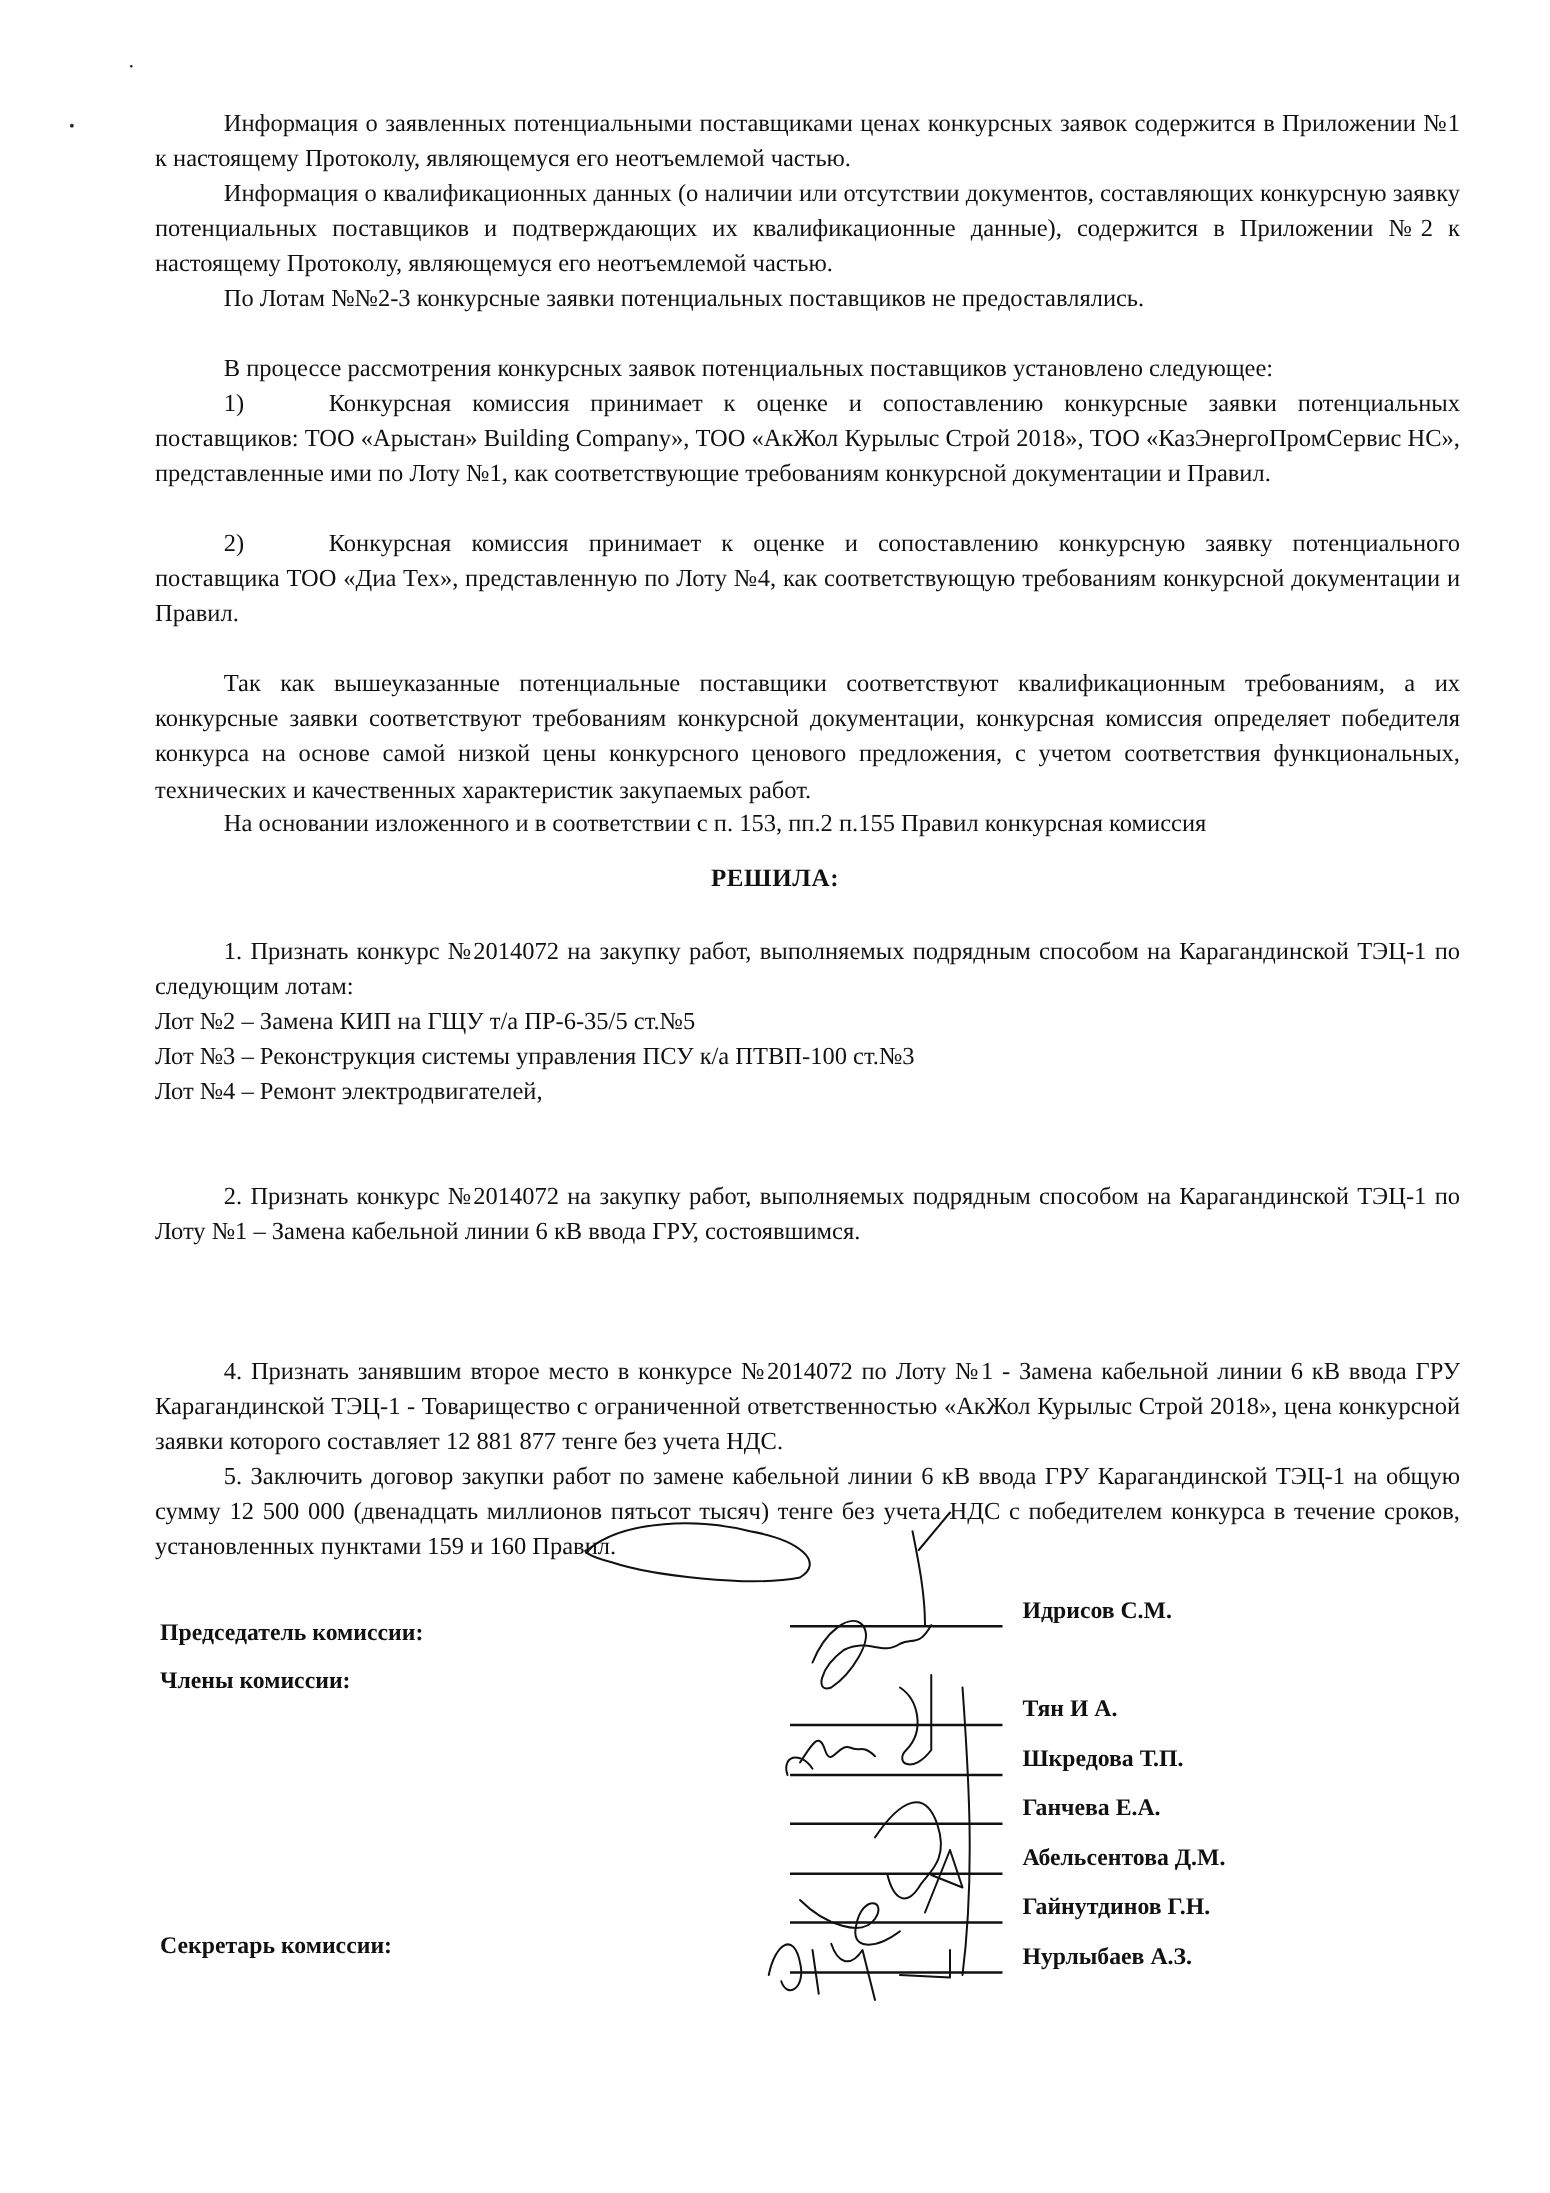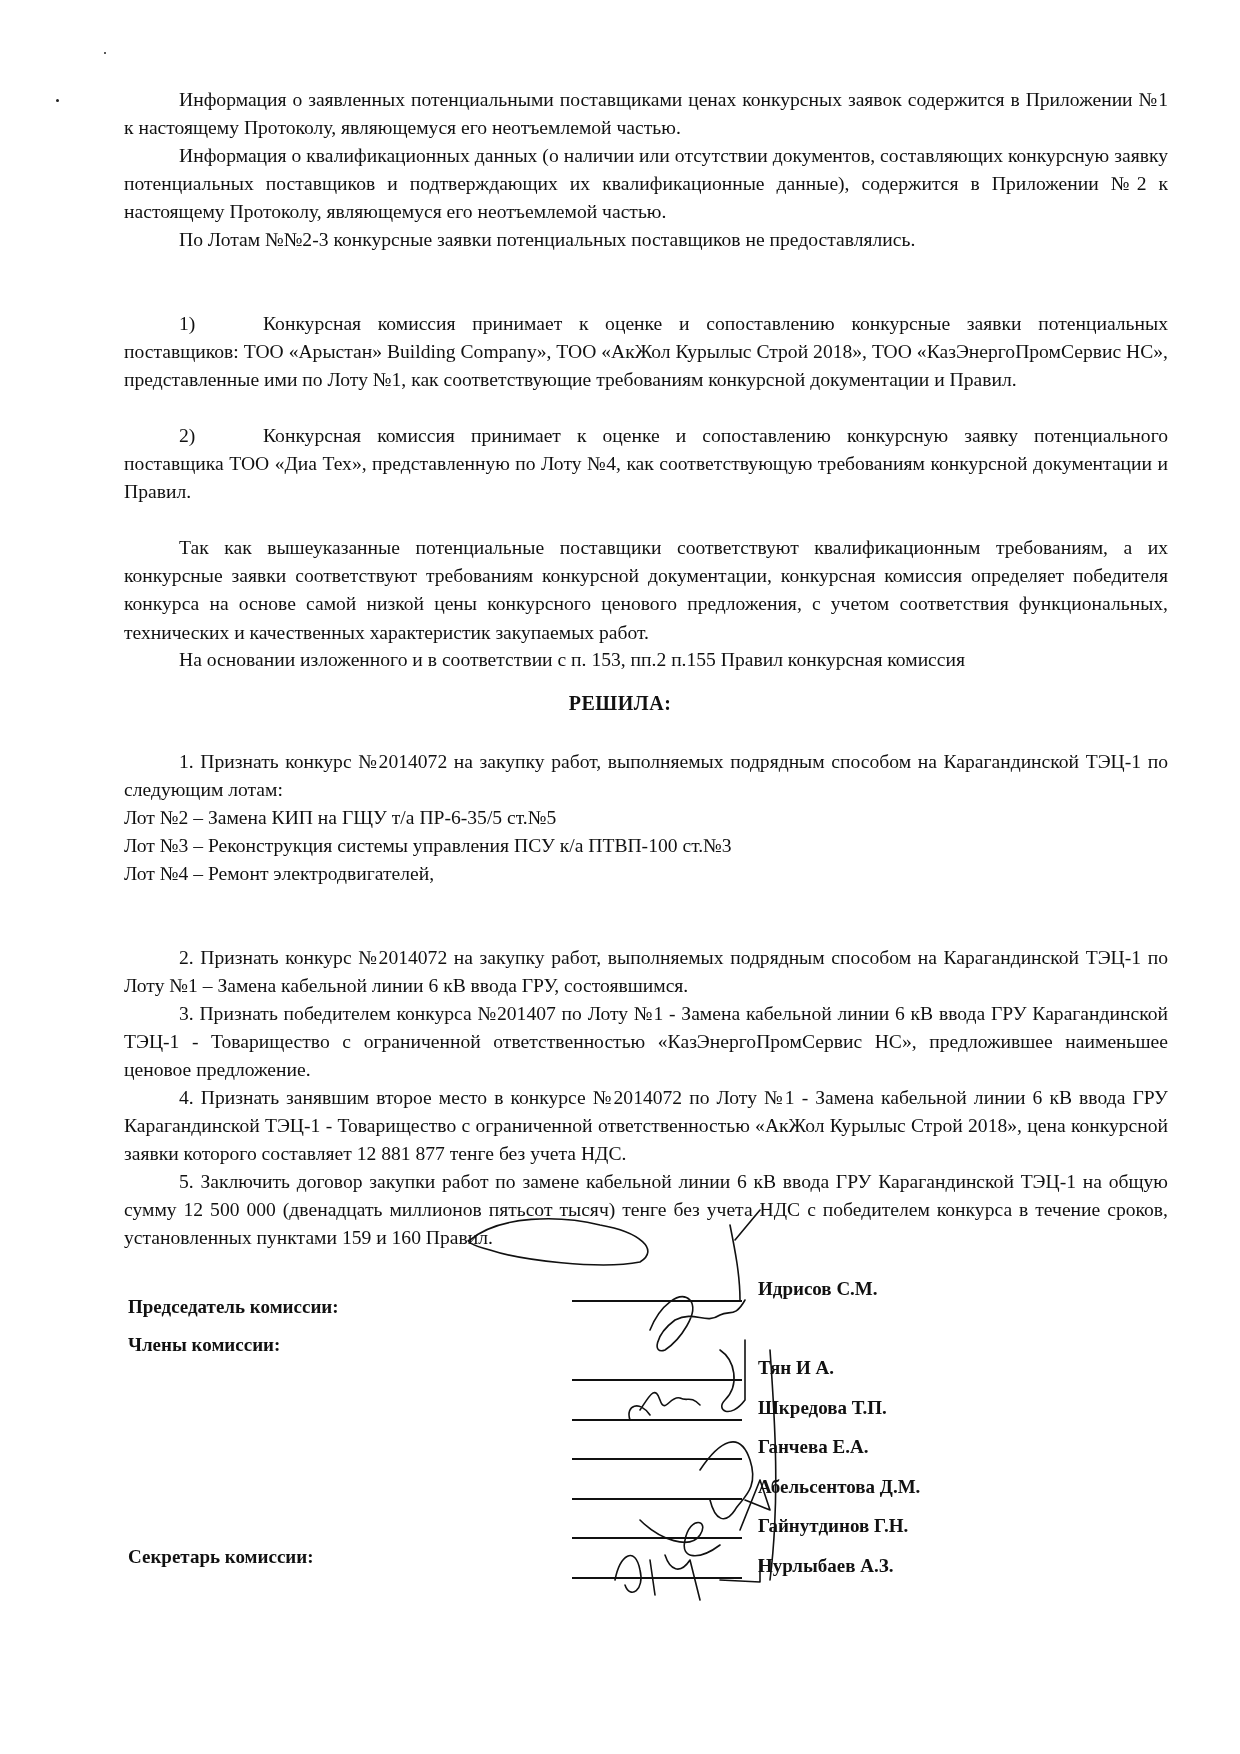--- a/index.html
+++ b/index.html
@@ -14,55 +14,55 @@
   }
   .indent { text-indent: 55px; }
   .noind { text-indent: 0; }
   .line { position: absolute; left: 124px; width: 1044px; line-height: 28px; white-space: nowrap; margin: 0; }
   .heading {
     position: absolute; left: 0; width: 1240px; top: 692px; text-align: center;
     font-weight: bold; font-size: 20px; letter-spacing: 0.5px;
   }
   .num { display: inline-block; width: 84px; text-indent: 0; }
   .sig-label { position: absolute; left: 128px; font-weight: bold; font-size: 19px; }
-  .sig-row { position: absolute; left: 572px; height: 30px; width: 520px; text-align: center; }
+  .sig-row { position: absolute; left: 632px; height: 30px; width: 520px; text-align: center; }
   .sig-line { position: absolute; left: 0; bottom: 0; width: 170px; height: 0; border-top: 2.5px solid #111; }
   .sig-name { position: absolute; left: 186px; bottom: 2px; font-weight: bold; font-size: 19px; white-space: nowrap; }
   .speck { position: absolute; width: 3px; height: 3px; background: #222; border-radius: 50%; }
   svg.scribbles { position: absolute; left: 0; top: 0; width: 1240px; height: 1754px; pointer-events: none; }
 </style>
 </head>
 <body>
 
 <div class="page">
 
   <span class="speck" style="left:104px;top:52px;width:2px;height:2px;"></span>
   <span class="speck" style="left:56px;top:99px;"></span>
 
   <p class="p indent" style="top:86px;">Информация о заявленных потенциальными поставщиками ценах конкурсных заявок содержится в Приложении №1 к настоящему Протоколу, являющемуся его неотъемлемой частью.</p>
   <p class="p indent" style="top:142px;">Информация о квалификационных данных (о наличии или отсутствии документов, составляющих конкурсную заявку потенциальных поставщиков и подтверждающих их квалификационные данные), содержится в Приложении №2 к настоящему Протоколу, являющемуся его неотъемлемой частью.</p>
   <p class="p indent" style="top:226px;">По Лотам №№2-3 конкурсные заявки потенциальных поставщиков не предоставлялись.</p>
 
+  <p class="p indent" style="top:282px;">В процессе рассмотрения конкурсных заявок потенциальных поставщиков установлено следующее:</p>
 
   <p class="p indent" style="top:310px;"><span class="num">1)</span><span>Конкурсная комиссия принимает к оценке и сопоставлению конкурсные заявки потенциальных поставщиков: ТОО «Арыстан» Building Company», ТОО «АкЖол Курылыс Строй 2018», ТОО «КазЭнергоПромСервис НС», представленные ими по Лоту №1, как соответствующие требованиям конкурсной документации и Правил.</span></p>
 
   <p class="p indent" style="top:422px;"><span class="num">2)</span><span>Конкурсная комиссия принимает к оценке и сопоставлению конкурсную заявку потенциального поставщика ТОО «Диа Тех», представленную по Лоту №4, как соответствующую требованиям конкурсной документации и Правил.</span></p>
 
   <p class="p indent" style="top:534px;">Так как вышеуказанные потенциальные поставщики соответствуют квалификационным требованиям, а их конкурсные заявки соответствуют требованиям конкурсной документации, конкурсная комиссия определяет победителя конкурса на основе самой низкой цены конкурсного ценового предложения, с учетом соответствия функциональных, технических и качественных характеристик закупаемых работ.</p>
 
   <p class="p indent" style="top:646px;">На основании изложенного и в соответствии с п. 153, пп.2 п.155 Правил конкурсная комиссия</p>
 
   <div class="heading">РЕШИЛА:</div>
 
   <p class="p indent" style="top:748px;">1. Признать конкурс №2014072 на закупку работ, выполняемых подрядным способом на Карагандинской ТЭЦ-1 по следующим лотам:</p>
   <p class="line" style="top:804px;">Лот №2 – Замена КИП на ГЩУ т/а ПР-6-35/5 ст.№5</p>
   <p class="line" style="top:832px;">Лот №3 – Реконструкция системы управления ПСУ к/а ПТВП-100 ст.№3</p>
   <p class="line" style="top:860px;">Лот №4 – Ремонт электродвигателей,</p>
   <p class="p indent" style="top:944px;">2. Признать конкурс №2014072 на закупку работ, выполняемых подрядным способом на Карагандинской ТЭЦ-1 по Лоту №1 – Замена кабельной линии 6 кВ ввода ГРУ, состоявшимся.</p>
-  <p class="p indent" style="top:1000px;">3. Признать победителем конкурса №201407 по Лоту №1 - Замена кабельной линии 6 кВ ввода ГРУ Карагандинской ТЭЦ-1 - Товарищество с ограниченной ответственностью «КазЭнергоПромСервис НС», предложившее наименьшее ценовое предложение.</p>
   <p class="p indent" style="top:1084px;">4. Признать занявшим второе место в конкурсе №2014072 по Лоту №1 - Замена кабельной линии 6 кВ ввода ГРУ Карагандинской ТЭЦ-1 - Товарищество с ограниченной ответственностью «АкЖол Курылыс Строй 2018», цена конкурсной заявки которого составляет 12 881 877 тенге без учета НДС.</p>
   <p class="p indent" style="top:1168px;">5. Заключить договор закупки работ по замене кабельной линии 6 кВ ввода ГРУ Карагандинской ТЭЦ-1 на общую сумму 12 500 000 (двенадцать миллионов пятьсот тысяч) тенге без учета НДС с победителем конкурса в течение сроков, установленных пунктами 159 и 160 Правил.</p>
 
   <div class="sig-label" style="top:1296px;text-align:right;">Председатель комиссии:</div>
   <div class="sig-label" style="top:1334px;">Члены комиссии:</div>
   <div class="sig-label" style="top:1546px;">Секретарь комиссии:</div>
 
   <div class="sig-row" style="top:1272px;">
       <span class="sig-line"></span>
       <span class="sig-name">Идрисов С.М.</span>

